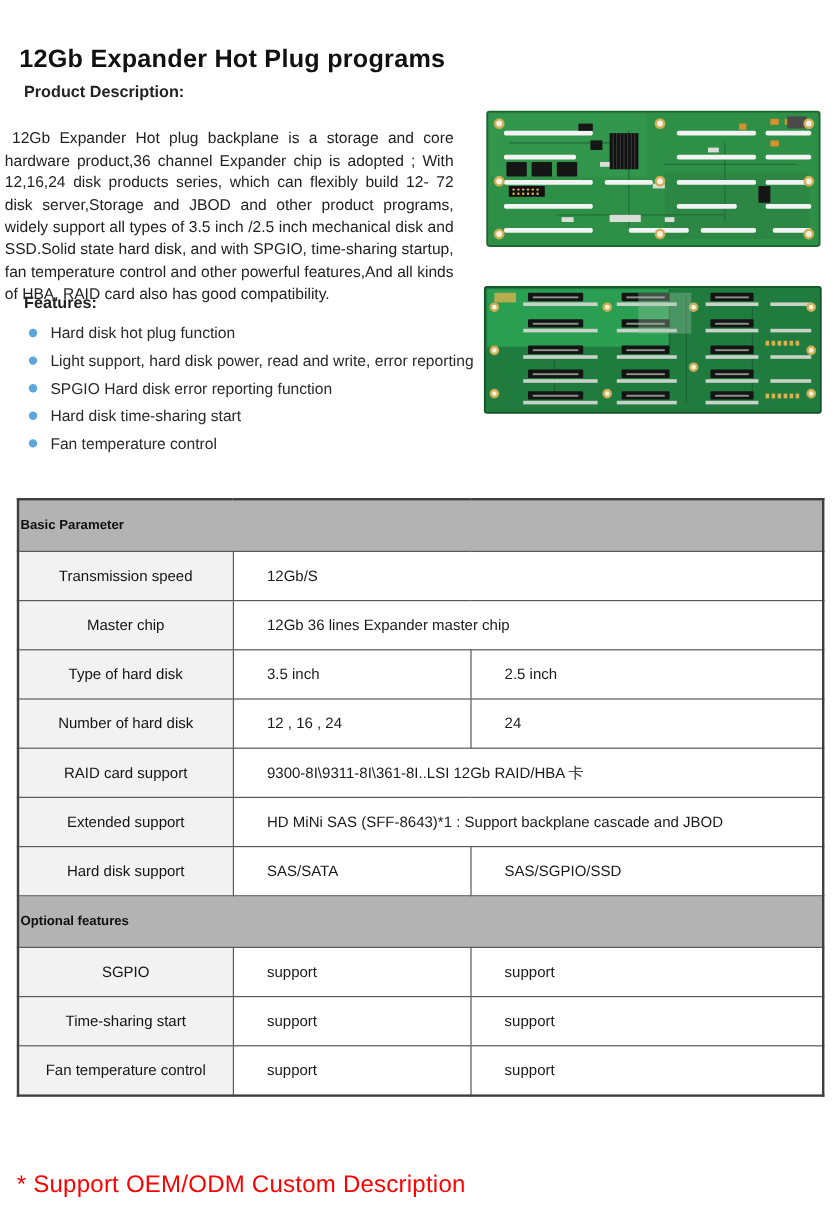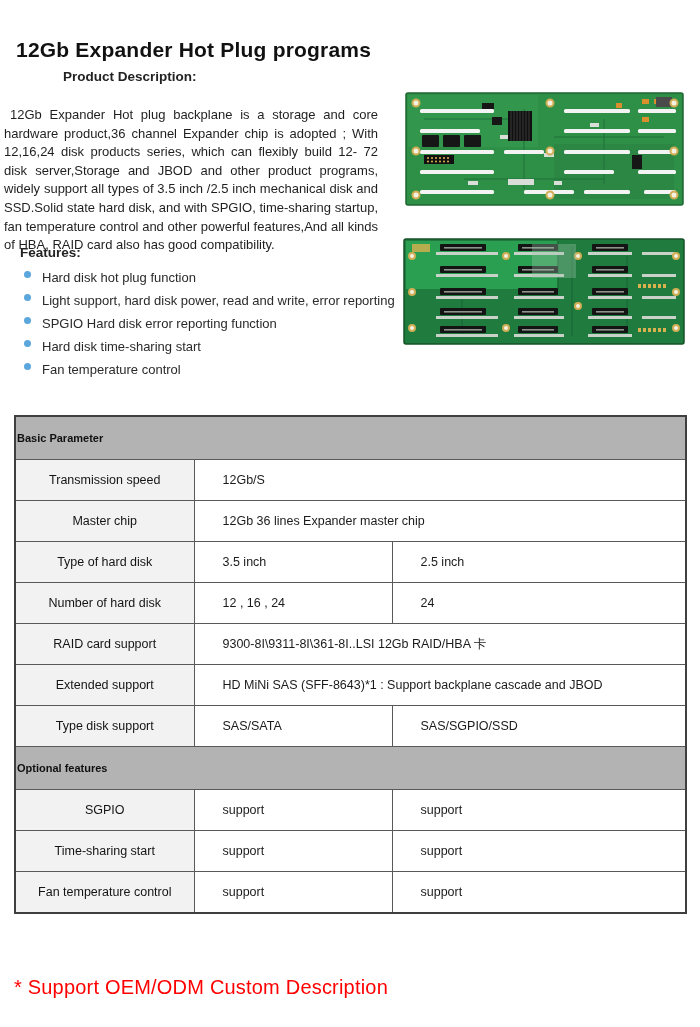--- a/index.html
+++ b/index.html
@@ -11,37 +11,37 @@
     color:#1a1a1a;
     overflow:hidden;
   }
   .page-title{
     position:absolute;left:16px;top:24px;
     font-size:21px;font-weight:bold;color:#111;
     letter-spacing:0.2px;
   }
   .desc-heading{
     position:absolute;left:20px;top:69px;
-    font-size:13.5px;font-weight:bold;color:#222;margin-left:43px;
+    font-size:13.5px;font-weight:bold;color:#222;
   }
   .desc-body{
     position:absolute;left:4px;top:93px;width:374px;
     font-size:13px;line-height:18.6px;color:#1f1f1f;
     text-align:justify;text-indent:6px;
   }
   .features-heading{
     position:absolute;left:20px;top:245px;
     font-size:13.5px;font-weight:bold;color:#222;
   }
   .features-list{
     position:absolute;left:24px;top:271px;width:386px;
     list-style:none;margin:0;padding:0;
   }
   .features-list li{
-    display:flex;
+    display:flex;align-items:center;
     margin-bottom:10px;
     font-size:13px;color:#2a2a2a;line-height:13px;
   }
   .bullet-dot{
     flex:0 0 auto;
     width:7px;height:7px;border-radius:50%;
     background:#5ba7dd;margin-right:11px;
   }
   .pcb-figure{position:absolute;margin:0;padding:0;}
   .pcb-front{left:404px;top:89px;width:281px;height:119px;}
@@ -333,21 +333,21 @@
         </tr>
         <tr class="data-row">
           <td class="label-cell">RAID card support</td>
           <td colspan="2" class="value-cell">9300-8I\9311-8I\361-8I..LSI 12Gb RAID/HBA 卡</td>
         </tr>
         <tr class="data-row">
           <td class="label-cell">Extended support</td>
           <td colspan="2" class="value-cell">HD MiNi SAS (SFF-8643)*1 : Support backplane cascade and JBOD</td>
         </tr>
         <tr class="data-row">
-          <td class="label-cell">Type disk support</td>
+          <td class="label-cell">Hard disk support</td>
           <td class="value-cell">SAS/SATA</td>
           <td class="value-cell">SAS/SGPIO/SSD</td>
         </tr>
         <tr>
           <td colspan="3" class="section-header">Optional features</td>
         </tr>
         <tr class="data-row">
           <td class="label-cell">SGPIO</td>
           <td class="value-cell">support</td>
           <td class="value-cell">support</td>

